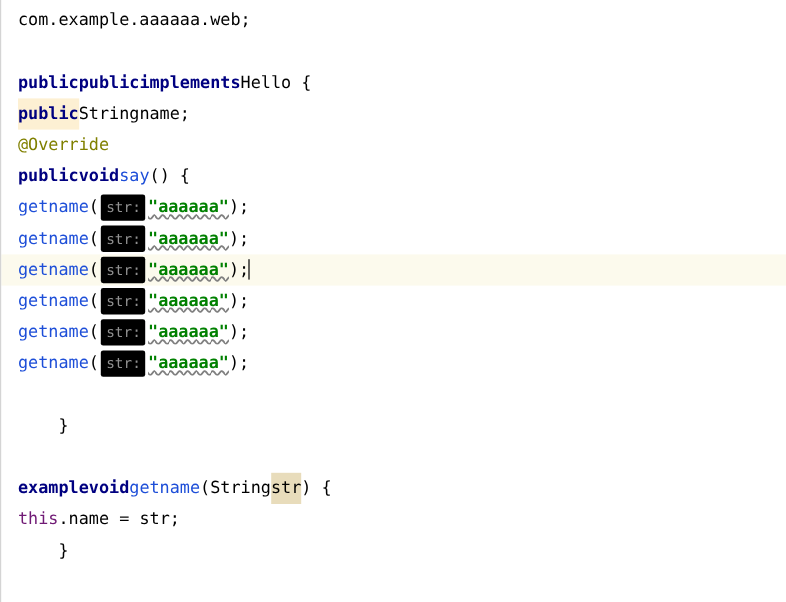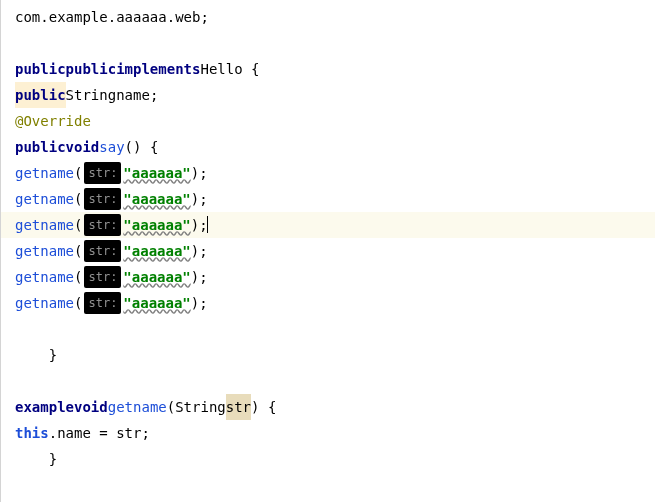--- a/index.html
+++ b/index.html
@@ -20,21 +20,21 @@
     position: relative;
   }
   .line {
     white-space: pre;
     position: relative;
     height: 26px;
     display: flex;
     align-items: center;
   }
   .kw { color: #000080; font-weight: bold; }
-  .kw2 { color: #1d4ed8; font-weight: bold; }
+  .kw2 { color: #701a75; font-weight: normal; }
   .cls { color: #808080; font-style: normal; text-decoration: underline dotted #808080; }
   .ann { color: #808000; }
   .method { color: #1d4ed8; }
   .hint {
     background: #000000;
     color: #909090;
     border-radius: 2px;
     padding: 0 4px;
     font-size: 12px;
     font-style: normal;

